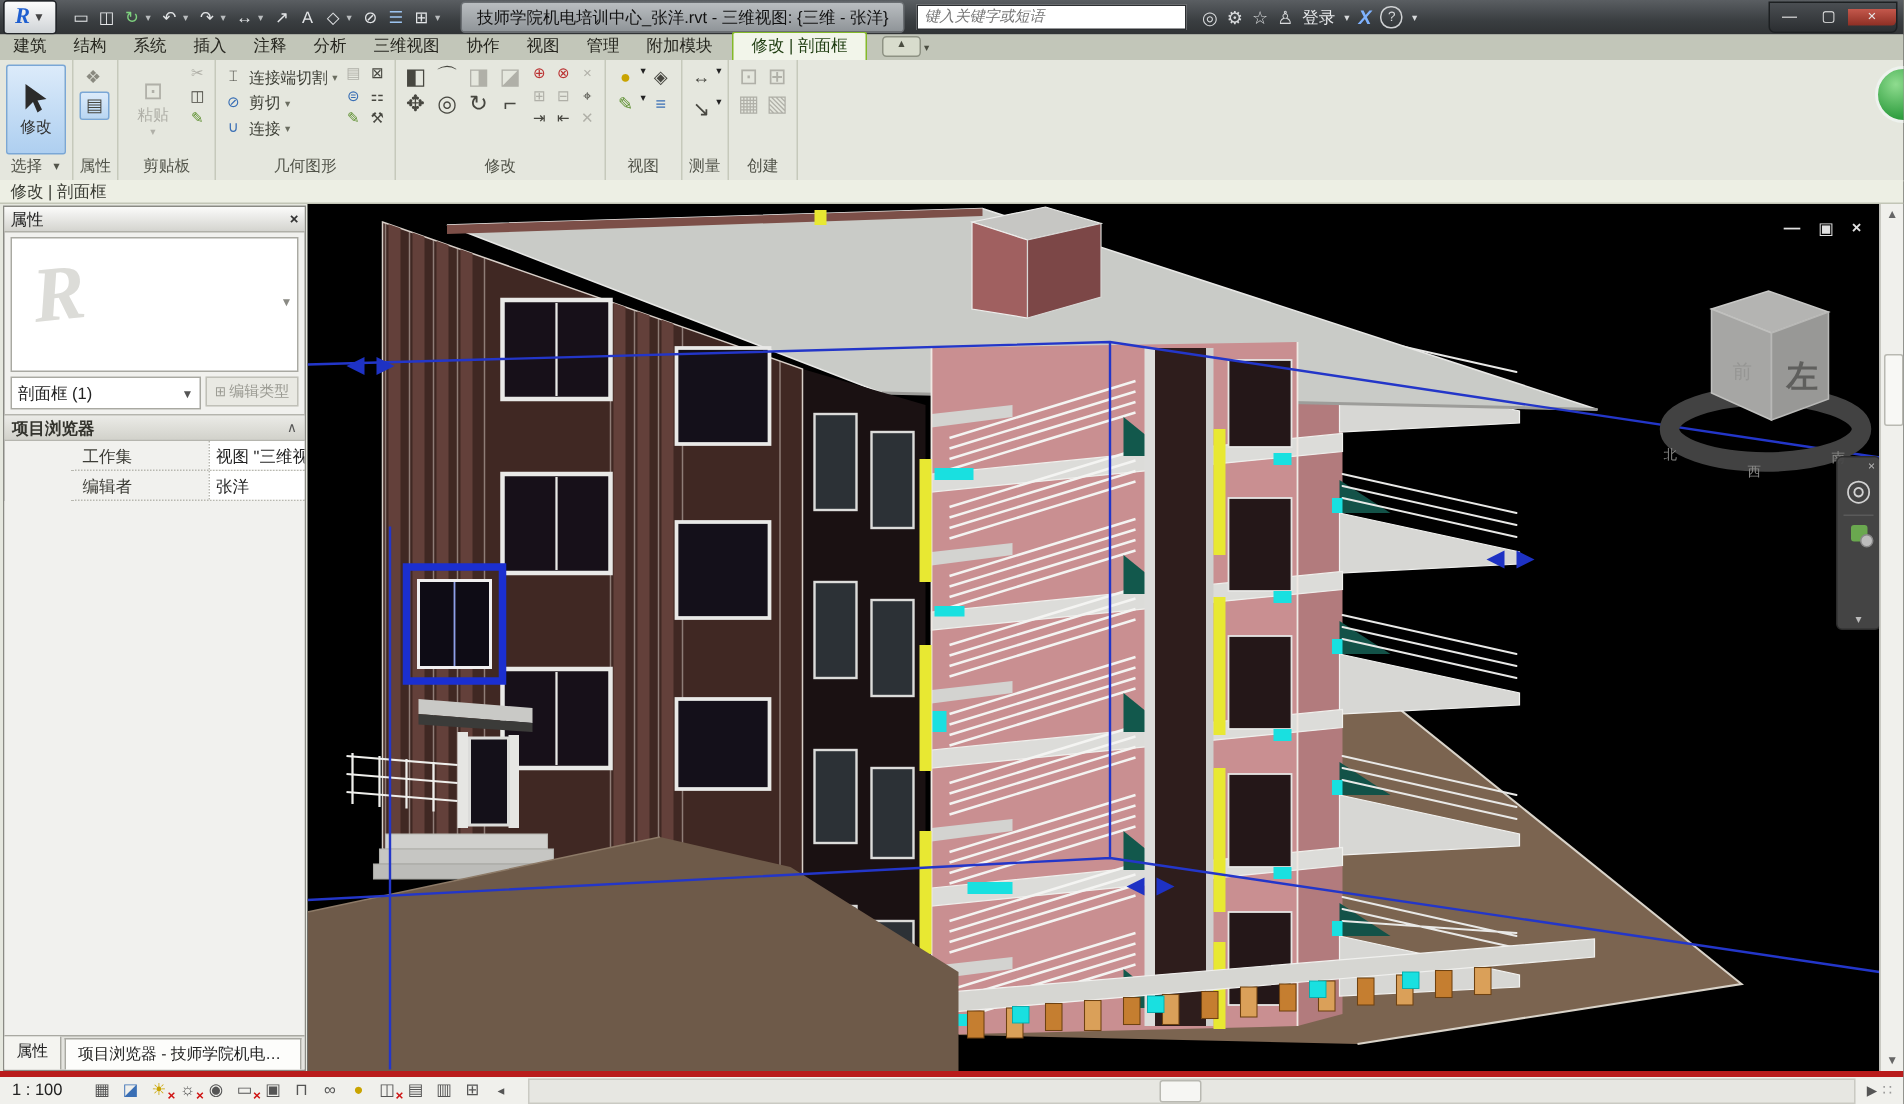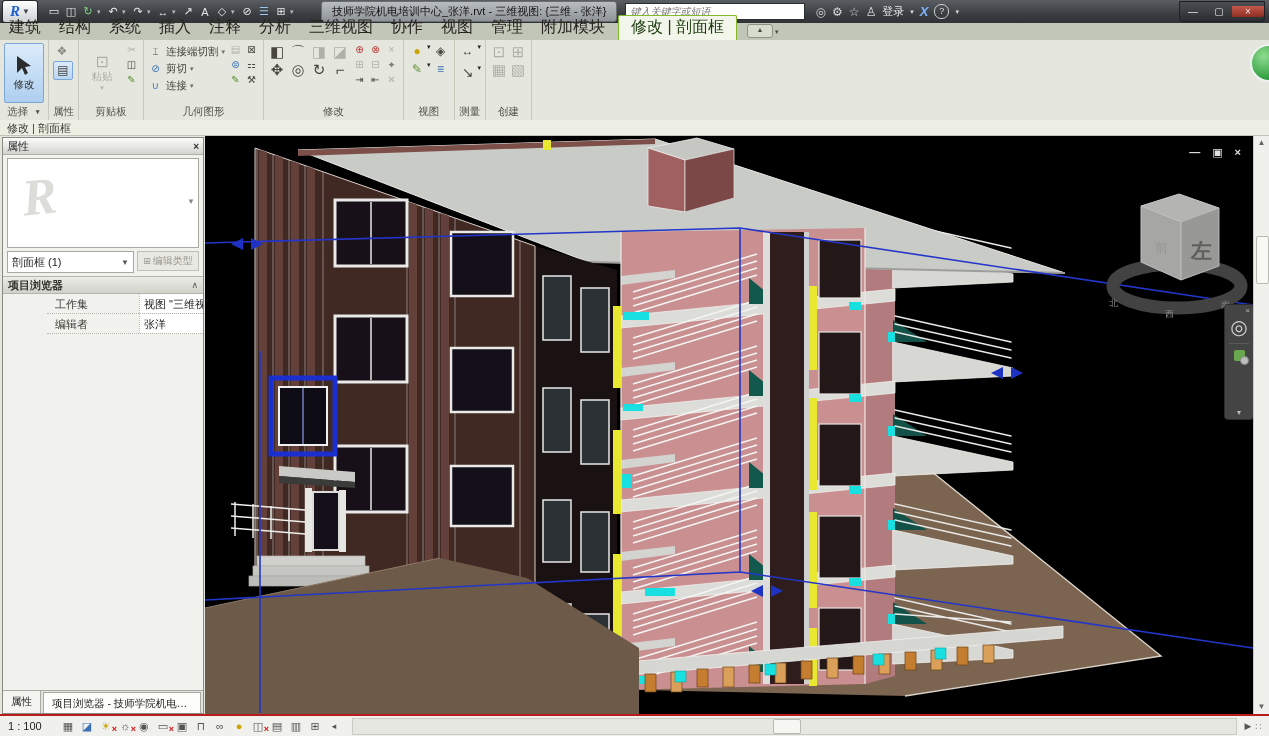--- a/index.html
+++ b/index.html
@@ -9,38 +9,38 @@
   
   #titlebar{position:absolute;left:0;top:0;width:1269px;height:23px;
     background:linear-gradient(#5a5e62,#3a3e41 60%,#303335);display:flex;align-items:center;gap:2px;}
   #applogo{width:34px;height:21px;margin-left:2px;display:flex;align-items:center;justify-content:center;
     background:linear-gradient(#fdfdfd,#cfd3d6);border-radius:3px;border:1px solid #23262a;}
   #applogo b{color:#1f5fd0;font-size:15px;font-style:italic;font-family:"Liberation Serif",serif;}
   #applogo i{color:#444;font-size:8px;font-style:normal;margin-left:2px;}
   .qat{display:flex;align-items:center;gap:1px;margin-left:6px;}
   .qat .qi{color:#e3e5e7;font-size:11px;width:16px;text-align:center;cursor:default;}
   .qat .dd{color:#b9bcbe;font-size:7px;width:7px;}
-  #titletext{flex:0 0 auto;margin-left:22px;padding:2px 10px;font-size:11px;color:#111;
+  #titletext{flex:0 0 auto;margin-left:8px;padding:2px 10px;font-size:11px;color:#111;
     background:linear-gradient(#b9bdc0,#8f9498);border-radius:3px;border:1px solid #6a6e72;white-space:nowrap;}
   #searchbox{margin-left:6px;width:170px;height:15px;font-size:10px;font-style:italic;color:#777;
     border:1px solid #2c2f32;padding:0 4px;background:#fff;}
   .tbicons{display:flex;align-items:center;gap:6px;margin-left:8px;color:#d7d9db;}
   .tbicons .ti{font-size:12px;}
   .tbicons .signin{font-size:11px;color:#e8eaec;}
   .tbicons .xlogo{color:#7fb3ff;font-weight:bold;font-style:italic;font-size:13px;}
   .tbicons .help{display:inline-block;width:13px;height:13px;border-radius:7px;border:1px solid #cfd1d3;
      text-align:center;line-height:13px;font-size:9px;}
   #winctrl{margin-left:auto;margin-right:4px;display:flex;align-items:center;height:19px;
      background:linear-gradient(#4a4e52,#2b2e31);border:1px solid #1d2022;border-radius:0 0 4px 4px;}
   #winctrl span{width:26px;text-align:center;color:#e8e8e8;font-size:10px;}
   #winctrl .close{background:linear-gradient(#c4584c,#8e2f24);border-radius:0 0 3px 0;width:32px;}
   
   #tabstrip{position:absolute;left:0;top:23px;width:1269px;height:17px;background:#c2c6b9;
      display:flex;align-items:flex-end;}
-  .rtab{padding:1px 9px 2px 9px;font-size:16px;color:#26261f;white-space:nowrap;}
+  .rtab{padding:1px 9px 2px 9px;font-size:11px;color:#26261f;white-space:nowrap;}
   .rtab.ctx{background:#f2f5ea;border:1px solid #84b929;border-bottom:none;color:#1e3c10;
      border-radius:2px 2px 0 0;margin-left:4px;padding:1px 12px 2px 12px;}
   .collapsebtn{margin-left:10px;margin-bottom:2px;width:24px;height:12px;border:1px solid #8e9284;
      border-radius:3px;background:#d8dccd;text-align:center;line-height:10px;font-size:7px;color:#4a4d41;}
   .collapsedd{font-size:7px;color:#4a4d41;margin-left:2px;margin-bottom:4px;}
   
   #ribbon{position:absolute;left:0;top:40px;width:1269px;height:80px;background:#e5e7de;
      border-bottom:1px solid #b4b8a9;display:flex;}
   .panel{display:flex;flex-direction:column;border-right:1px solid #c6c9bb;}
   .pbody{flex:1;display:flex;align-items:flex-start;padding:3px 4px 0 4px;gap:3px;}
@@ -111,21 +111,21 @@
      background:#bdbdbd;border:1px solid #888;}
   #navbar .nd{margin-top:auto;color:#bbb;font-size:8px;margin-bottom:2px;}
   
   #vscroll{position:absolute;left:1253px;top:136px;width:16px;height:578px;background:#f0f0ec;
      border-left:1px solid #c9c9c2;box-sizing:border-box;}
   #vscroll .btn{height:14px;text-align:center;font-size:8px;color:#666;line-height:14px;}
   #vscroll .btn.bottom{position:absolute;bottom:0;width:100%;}
   #vscroll .thumb{position:absolute;left:2px;top:100px;width:11px;height:46px;background:#f8f8f5;
      border:1px solid #b9b9b2;border-radius:2px;}
   #statusbar{position:absolute;left:0;bottom:0;width:1269px;height:22px;background:#f0f0ec;
-     border-top:2px solid #b91c1c;display:flex;align-items:center;box-sizing:border-box;margin-top:16px;}
+     border-top:4px solid #b91c1c;display:flex;align-items:center;box-sizing:border-box;margin-top:16px;}
   #scaletext{width:52px;padding-left:8px;font-size:11px;color:#222;}
   .vcrow{display:flex;align-items:center;gap:3px;}
   .vc{position:relative;width:16px;height:16px;text-align:center;line-height:16px;font-size:11px;color:#555;}
   .vc.off::after{content:"×";position:absolute;right:-3px;bottom:-3px;color:#cf1313;font-size:9px;font-weight:bold;}
   .vc.blue{color:#3a6fb5;} .vc.yellow{color:#c9a400;}
   #hscrolltrack{flex:1;height:15px;margin:0 4px 0 10px;background:#e7e7e2;border:1px solid #cacac3;position:relative;}
   #hscrollthumb{position:absolute;left:420px;top:0;width:26px;height:13px;background:#f6f6f3;border:1px solid #b9b9b2;border-radius:2px;}
   #hscrollbtn{width:14px;text-align:center;color:#555;font-size:9px;}
   #grip{width:14px;color:#999;font-size:10px;}
   svg text{font-family:"Liberation Sans","DejaVu Sans",sans-serif;}

